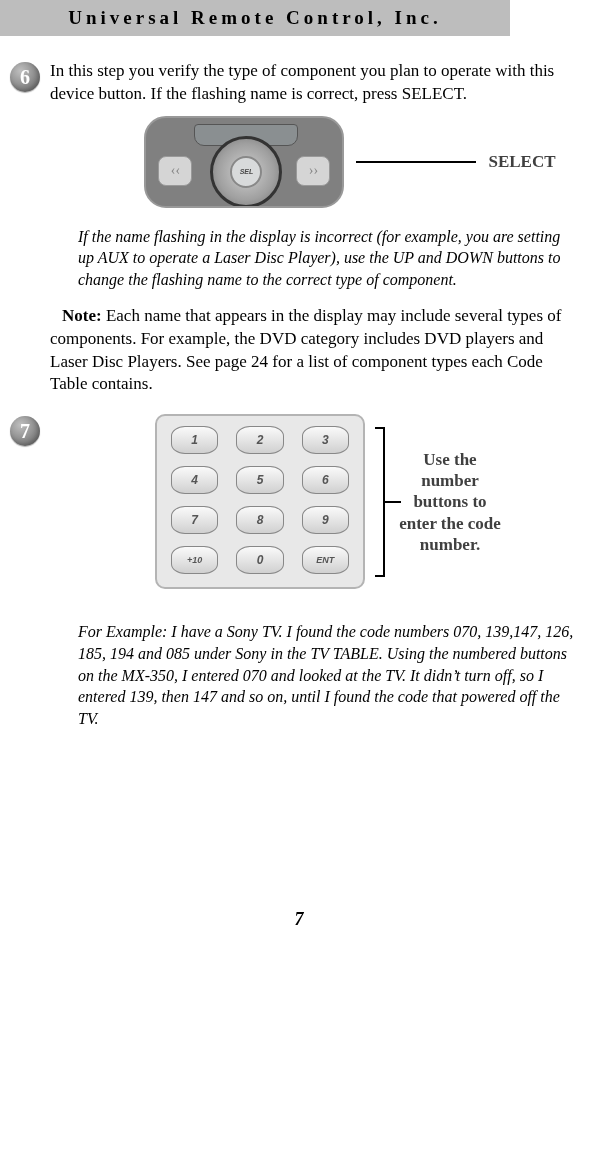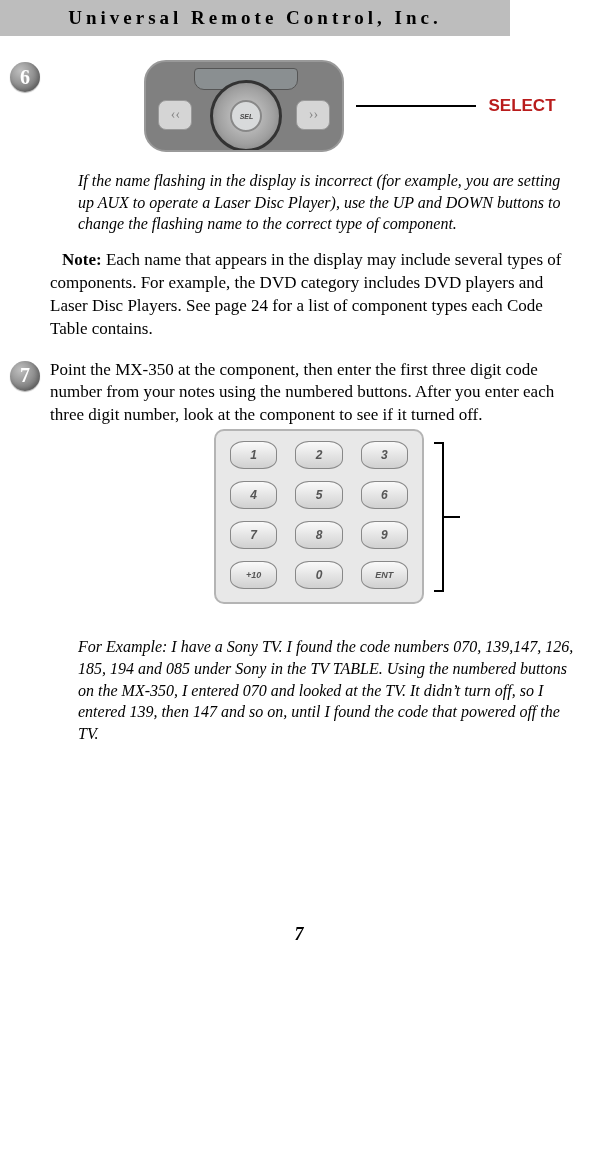--- a/index.html
+++ b/index.html
@@ -72,23 +72,23 @@
       background: #d5d5d5; border-radius: 8px; border:1px solid #999;
       display:flex; align-items:center; justify-content:center;
       font-size: 14px; color:#888;
     }
     .sel-side.left { left: 12px; }
     .sel-side.right { right: 12px; }
     .callout-line {
       height: 2px; background: #000; width: 120px;
     }
     .callout-label {
-      font-family: Liberation Sans, sans-serif;
-      font-weight: bold;
-      color: #b91c1c;
+      font-family: Liberation Serif, serif;
+      font-weight: bold;
+      color: #404040;
       font-size: 17px;
     }
     .callout-label.multi {
       text-align: center;
       line-height: 1.25;
       width: 110px;
     }
     .keypad-figure { display:flex; align-items:center; justify-content:center; gap:8px; margin: 2px 0 18px 0; }
     .keypad {
       width: 210px; height: 175px;
@@ -144,20 +144,21 @@
 <body>
 
 <div class="page">
 
   <div class="header-bar">
     <span class="header-title">Universal Remote Control, Inc.</span>
   </div>
 
   <div class="step-block">
     <div class="step-num">6</div>
+    <p class="body-text">In this step you verify the type of component you plan to operate with this device button. If the flashing name is correct, press SELECT.</p>
 
     <div class="figure-row" style="margin-left:70px;">
       <div class="figure-sel">
         <div class="sel-screen"></div>
         <div class="sel-side left">‹‹</div>
         <div class="sel-ring"></div>
         <div class="sel-center">SEL</div>
         <div class="sel-side right">››</div>
       </div>
       <div class="callout-line"></div>
@@ -166,21 +167,20 @@
 
     <p class="italic">If the name flashing in the display is incorrect (for example, you are setting up AUX to operate a Laser Disc Player), use the UP and DOWN buttons to change the flashing name to the correct type of component.</p>
     <div class="spacing"></div>
     <p class="body-text">
       <span class="bold">Note:</span><span> Each name that appears in the display may include several types of components. For example, the DVD category includes DVD players and Laser Disc Players.  See page 24 for a list of component types each Code Table contains.</span>
     </p>
   </div>
 
   <div class="step-block">
     <div class="step-num">7</div>
-    <p class="body-text">Point the MX-350 at the component, then enter the first three digit code number from your notes using the numbered buttons. After you enter each three digit number, look at the component to see if it turned off.</p>
 
     <div class="keypad-figure" style="margin-left:30px;">
       <div class="keypad">
         <div class="key">1</div>
         <div class="key">2</div>
         <div class="key">3</div>
         <div class="key">4</div>
         <div class="key">5</div>
         <div class="key">6</div>
         <div class="key">7</div>
@@ -188,20 +188,21 @@
         <div class="key">9</div>
         <div class="key small">+10</div>
         <div class="key">0</div>
         <div class="key small">ENT</div>
       </div>
       <div class="bracket">
         <div class="cap-top"></div>
         <div class="cap-bot"></div>
         <div class="tick"></div>
       </div>
+      <div class="callout-label multi">Use the number buttons to enter the code number.</div>
     </div>
 
     <div class="spacing"></div>
     <p class="italic">For Example: I have a Sony TV. I found the code numbers 070, 139,147, 126, 185, 194 and 085 under Sony in the TV TABLE. Using the numbered buttons on the MX-350, I entered  070 and looked at the TV. It didn’t turn off, so I entered 139, then 147 and so on, until I found the code that powered off the TV.</p>
   </div>
 
   <div class="page-number">7</div>
 </div>
 
 </body></html>

